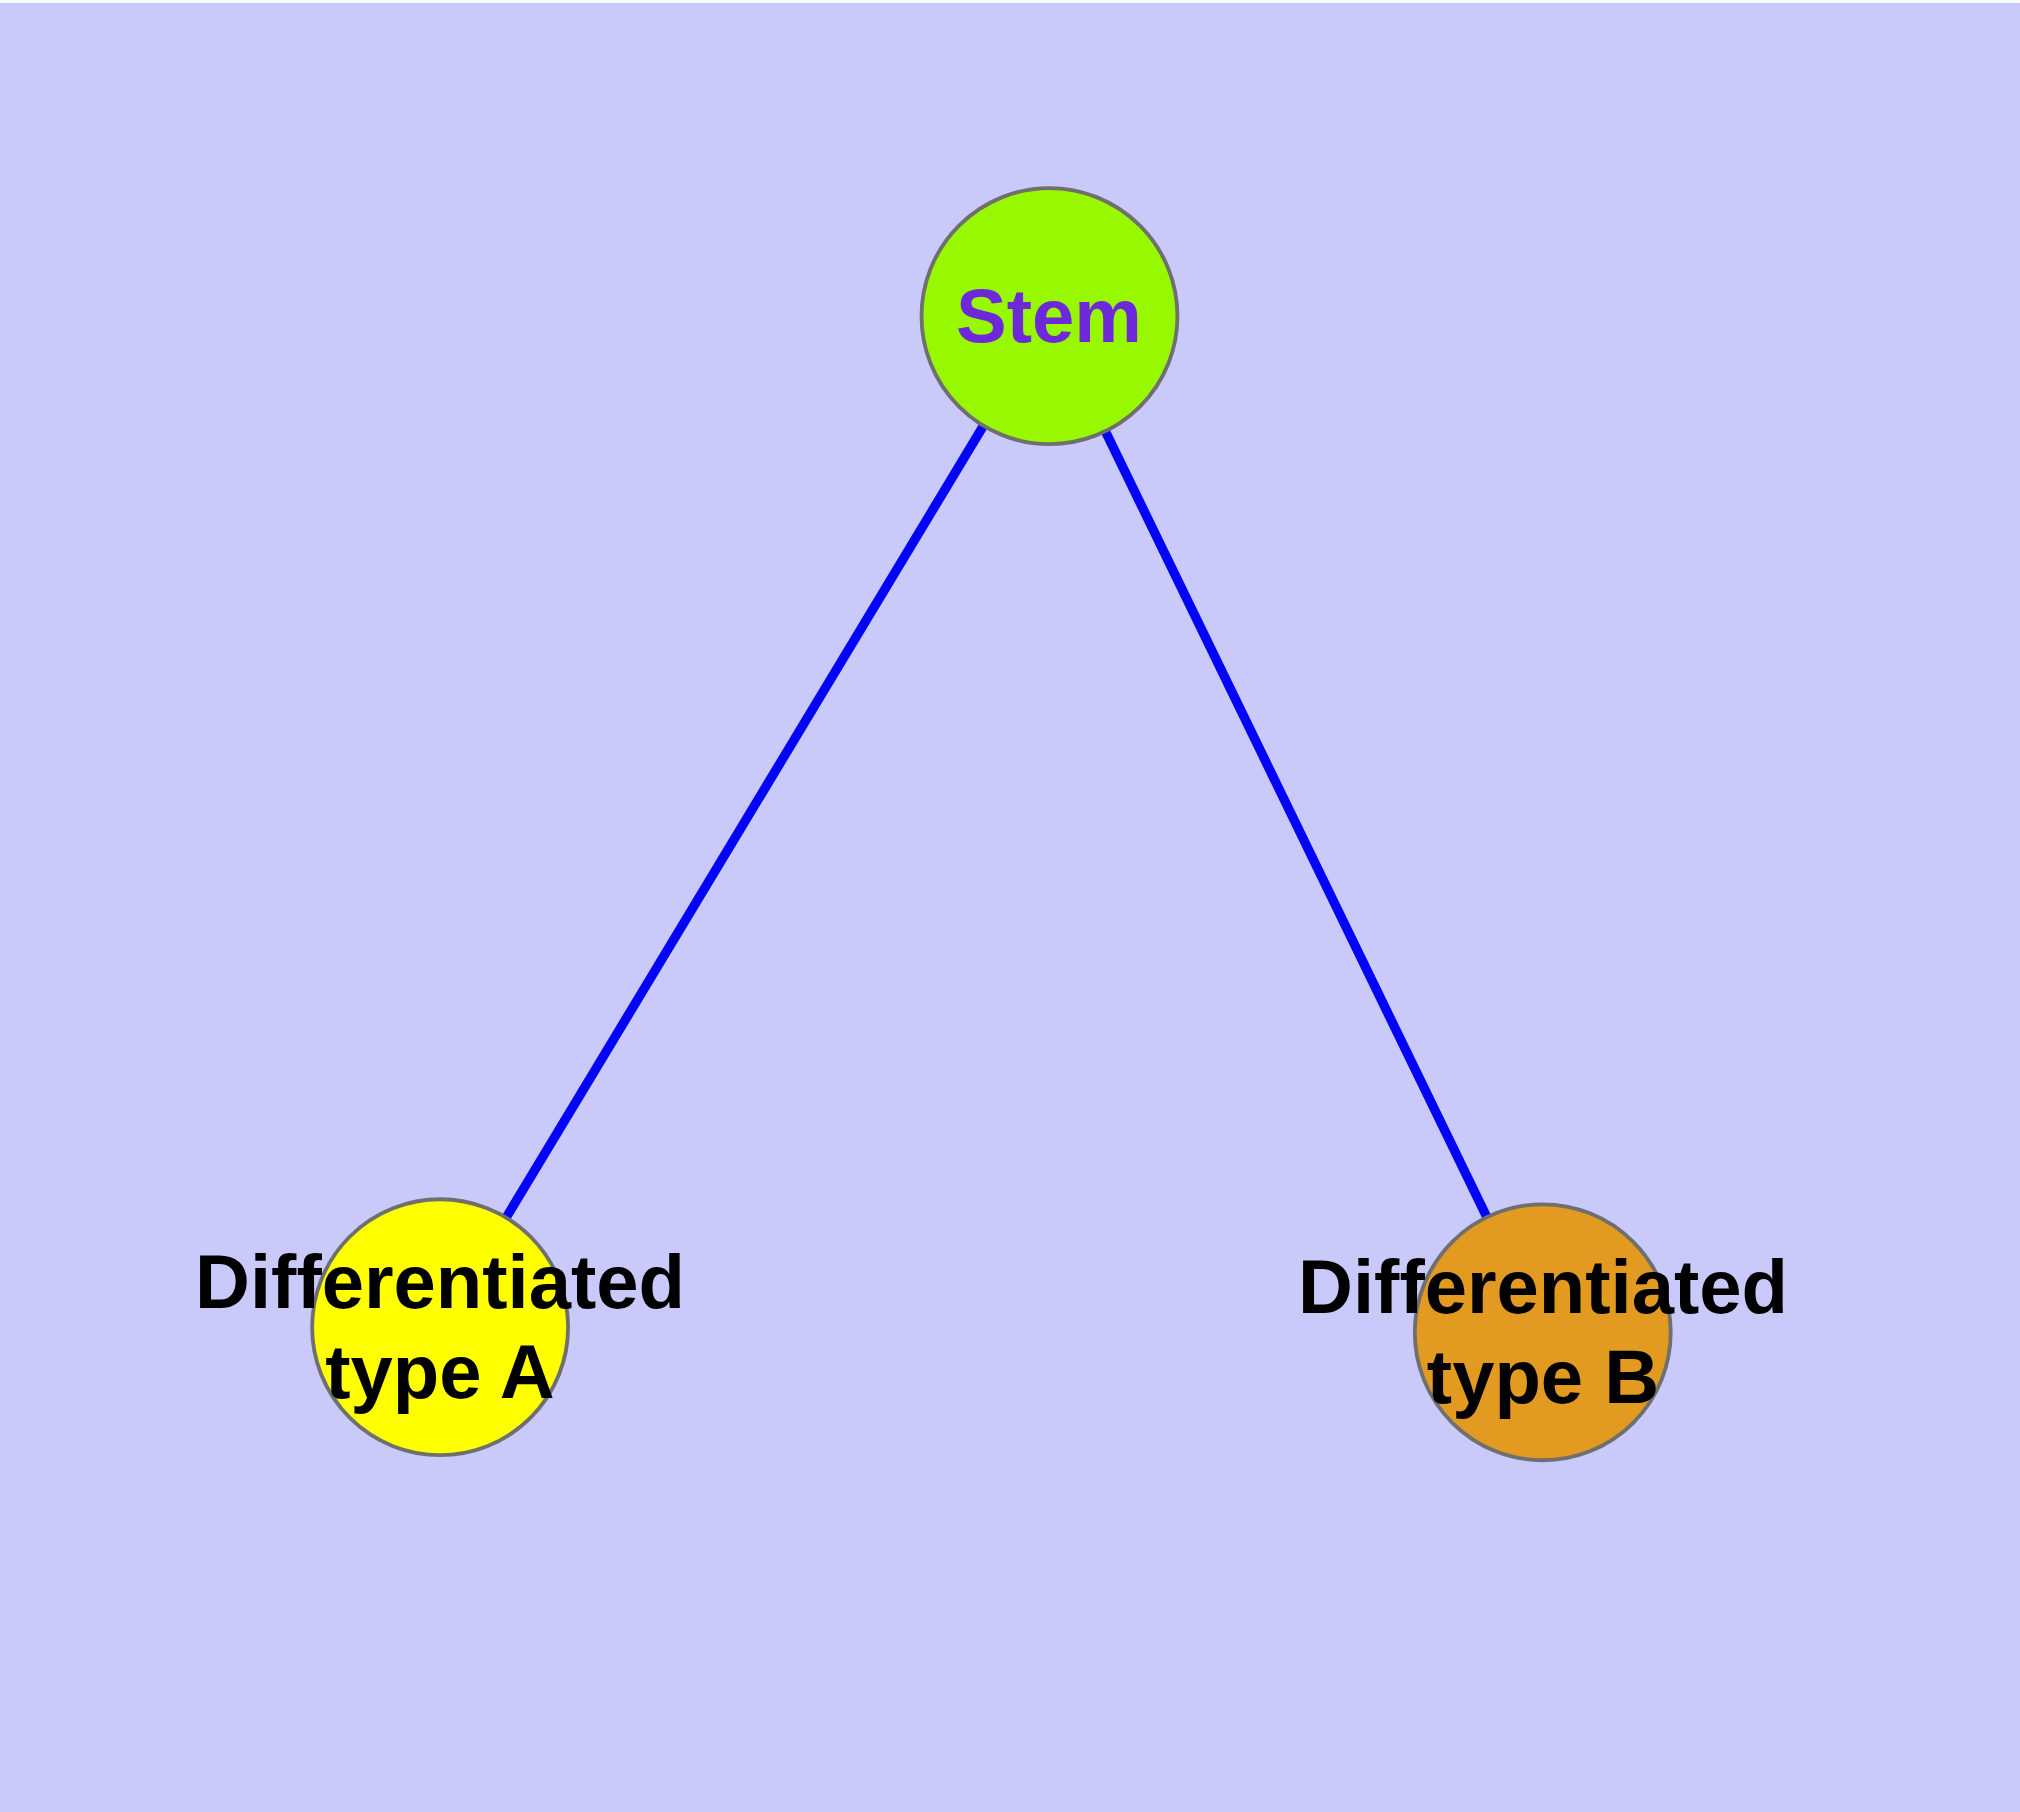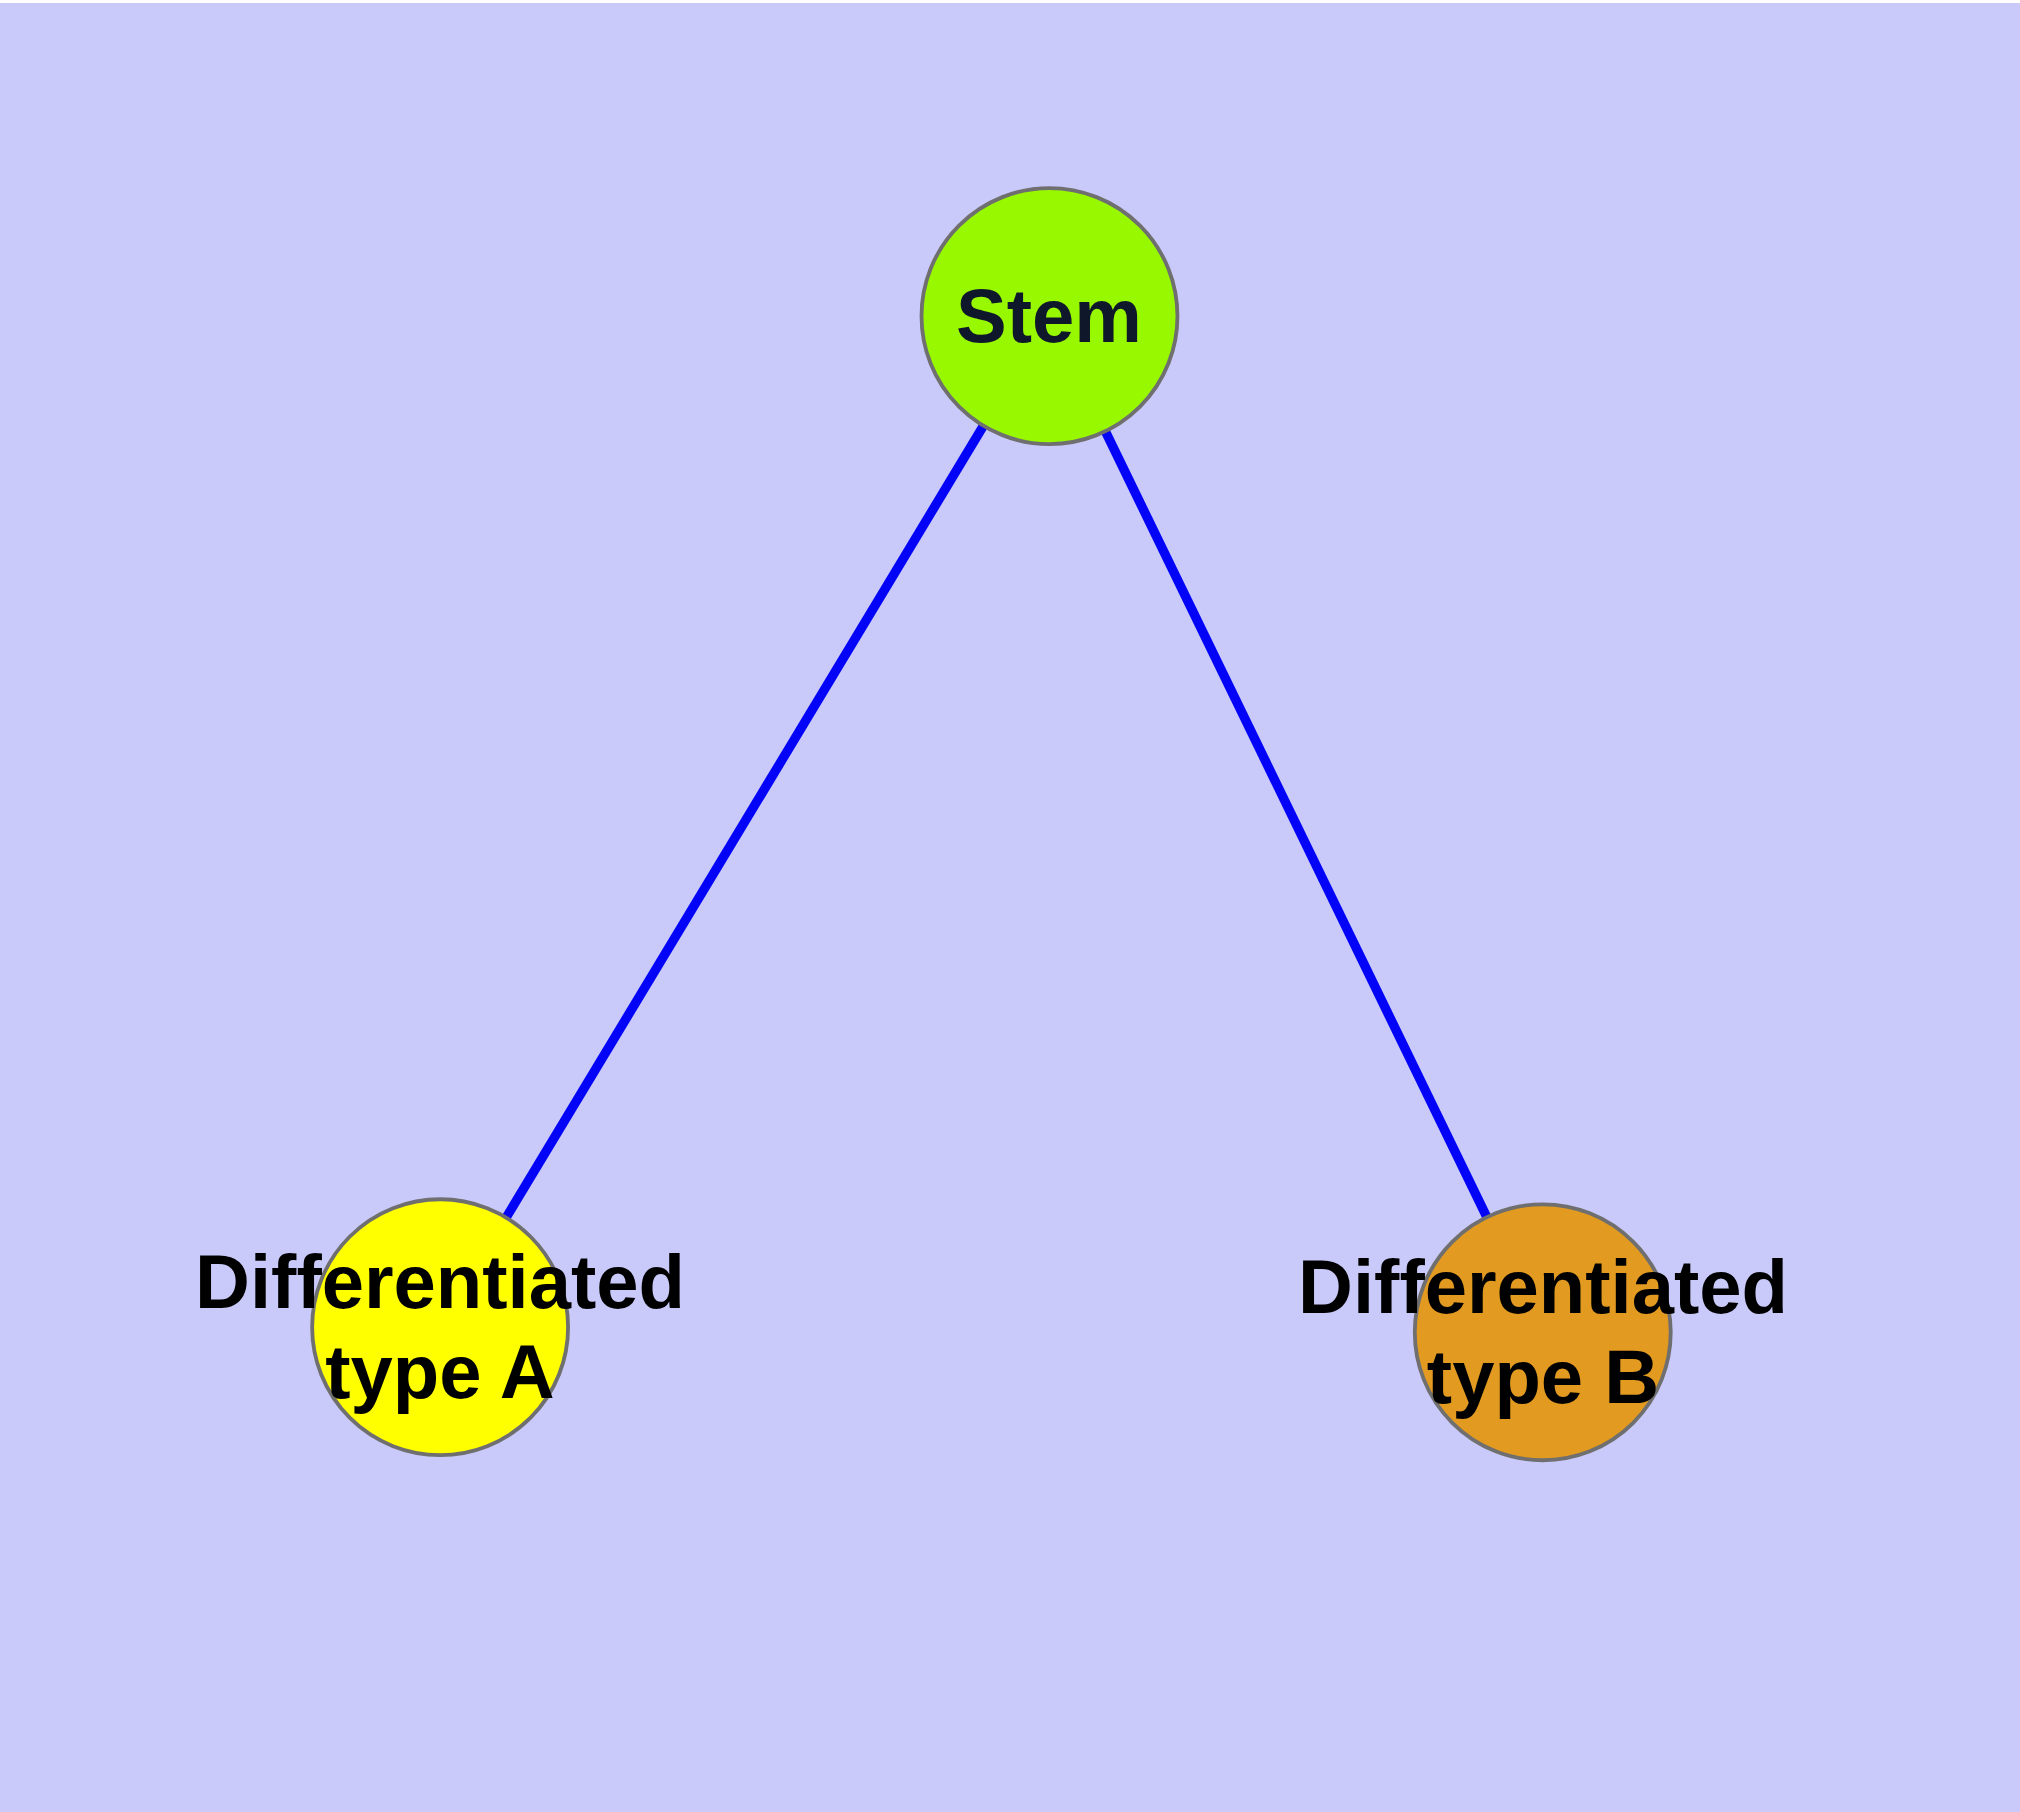--- a/index.html
+++ b/index.html
@@ -59,20 +59,20 @@
         <line x1="1238" y1="373" x2="519" y2="1566" stroke="#0303F8" stroke-width="11"></line>
         <line x1="1238" y1="373" x2="1820" y2="1572" stroke="#0303F8" stroke-width="11"></line>
       </g>
     <g id="nodes-layer">
         <circle cx="1238" cy="373" r="151" fill="#98F800" stroke="#6F6F6F" stroke-width="4.5"></circle>
         <circle cx="519" cy="1566" r="151" fill="#FFFF00" stroke="#6F6F6F" stroke-width="4.5"></circle>
         <circle cx="1820" cy="1572" r="151" fill="#E29A20" stroke="#6F6F6F" stroke-width="4.5"></circle>
       </g>
   </svg>
   <div class="labels-layer" id="labels-layer">
-      <div class="node-label" style="left: 1049px; top: 316px; color: #0f172a;">Stem</div>
+      <div class="node-label" style="left: 1049px; top: 316px; color: #6d28d9;">Stem</div>
       <div class="node-label" style="left: 440px; top: 1327px; color: rgb(0, 0, 0);">Differentiated
 type A</div>
       <div class="node-label" style="left: 1543px; top: 1332px; color: rgb(0, 0, 0);">Differentiated
 type B</div>
     </div>
 </div>
 
 
 </body></html>

